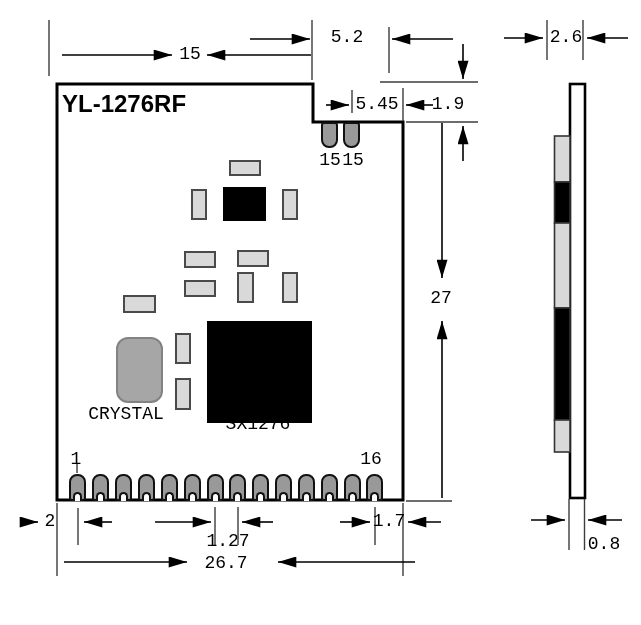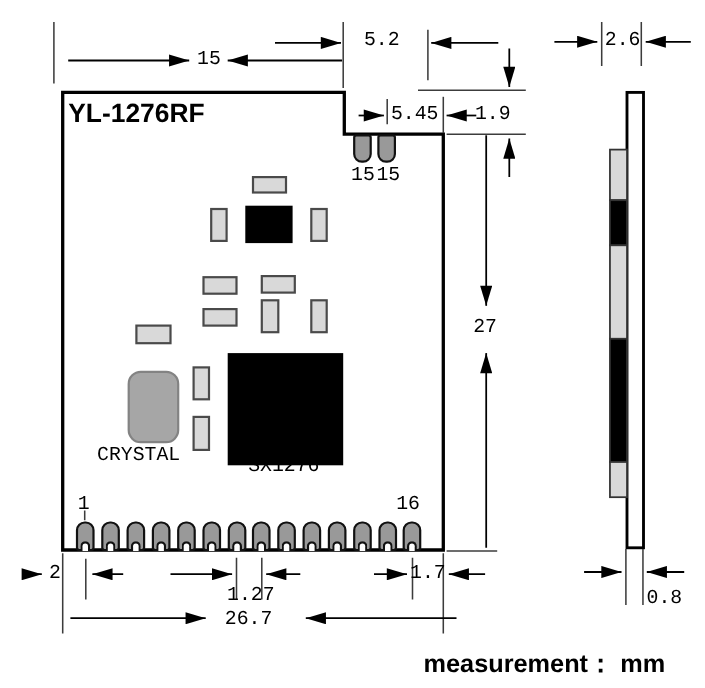--- a/index.html
+++ b/index.html
@@ -191,14 +191,13 @@
   <span class="txt dim" style="left:389px;top:521px">1.7</span>
   <span class="txt dim" style="left:226px;top:563px">26.7</span>
 
   <span class="txt lbl" style="left:76px;top:459px">1</span>
   <span class="txt lbl" style="left:371px;top:459px">16</span>
   <span class="txt lbl" style="left:330px;top:160px">15</span>
   <span class="txt lbl" style="left:353px;top:160px">15</span>
   <span class="txt lbl" style="left:126px;top:414px">CRYSTAL</span>
   <span class="txt lbl" style="left:258px;top:424px">SX1276</span>
 
-  <span class="txt footer">measurement： mm</span>
 </div>
 
 </body></html>

